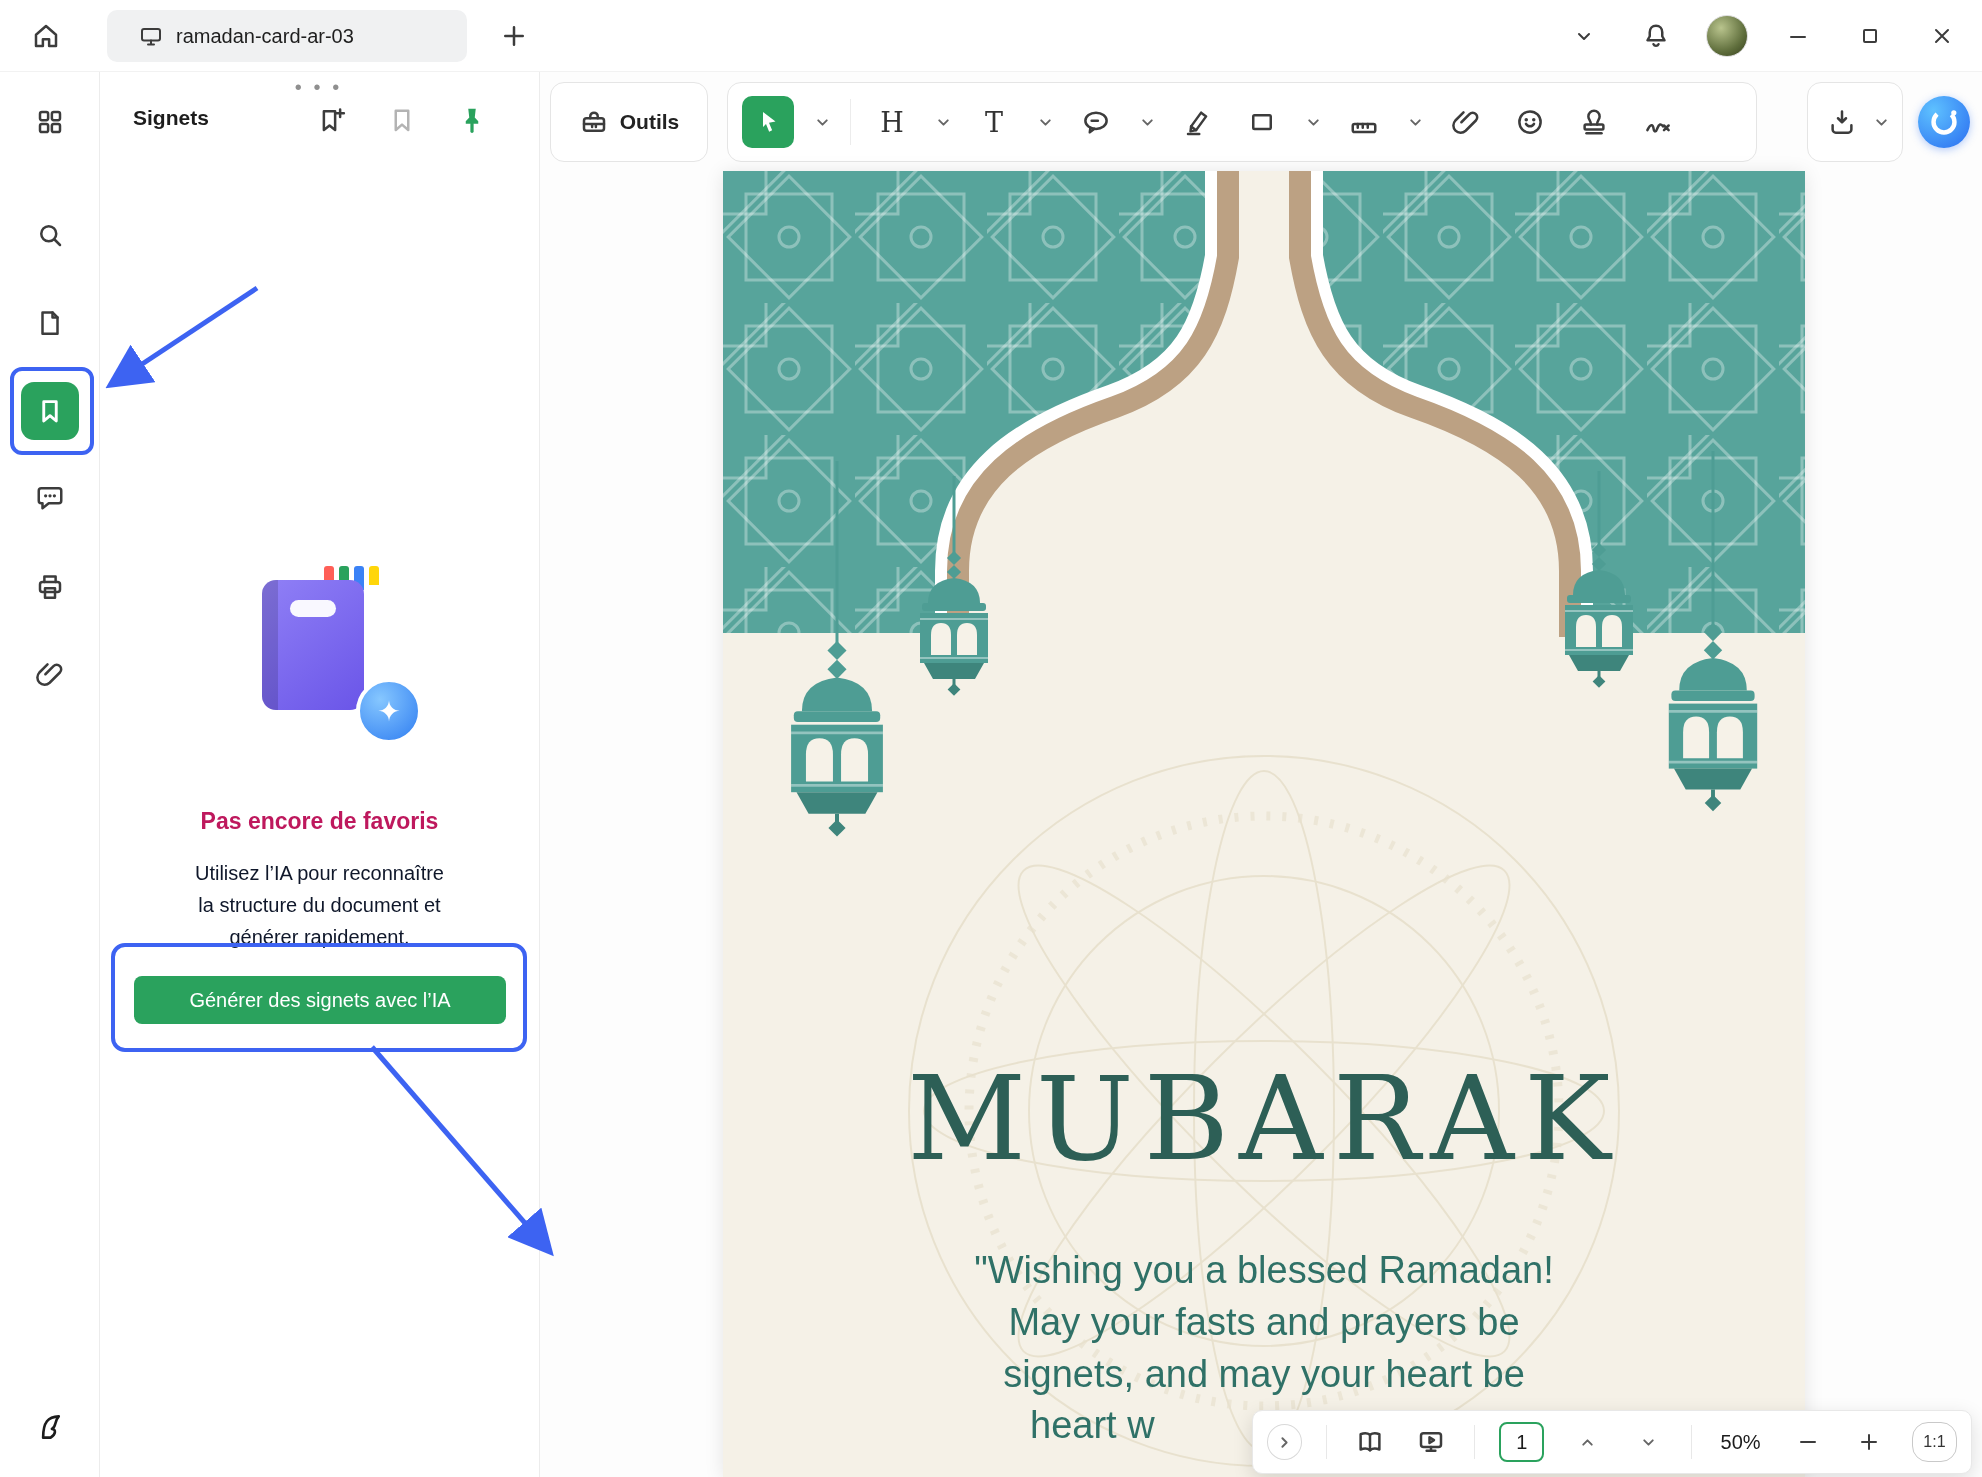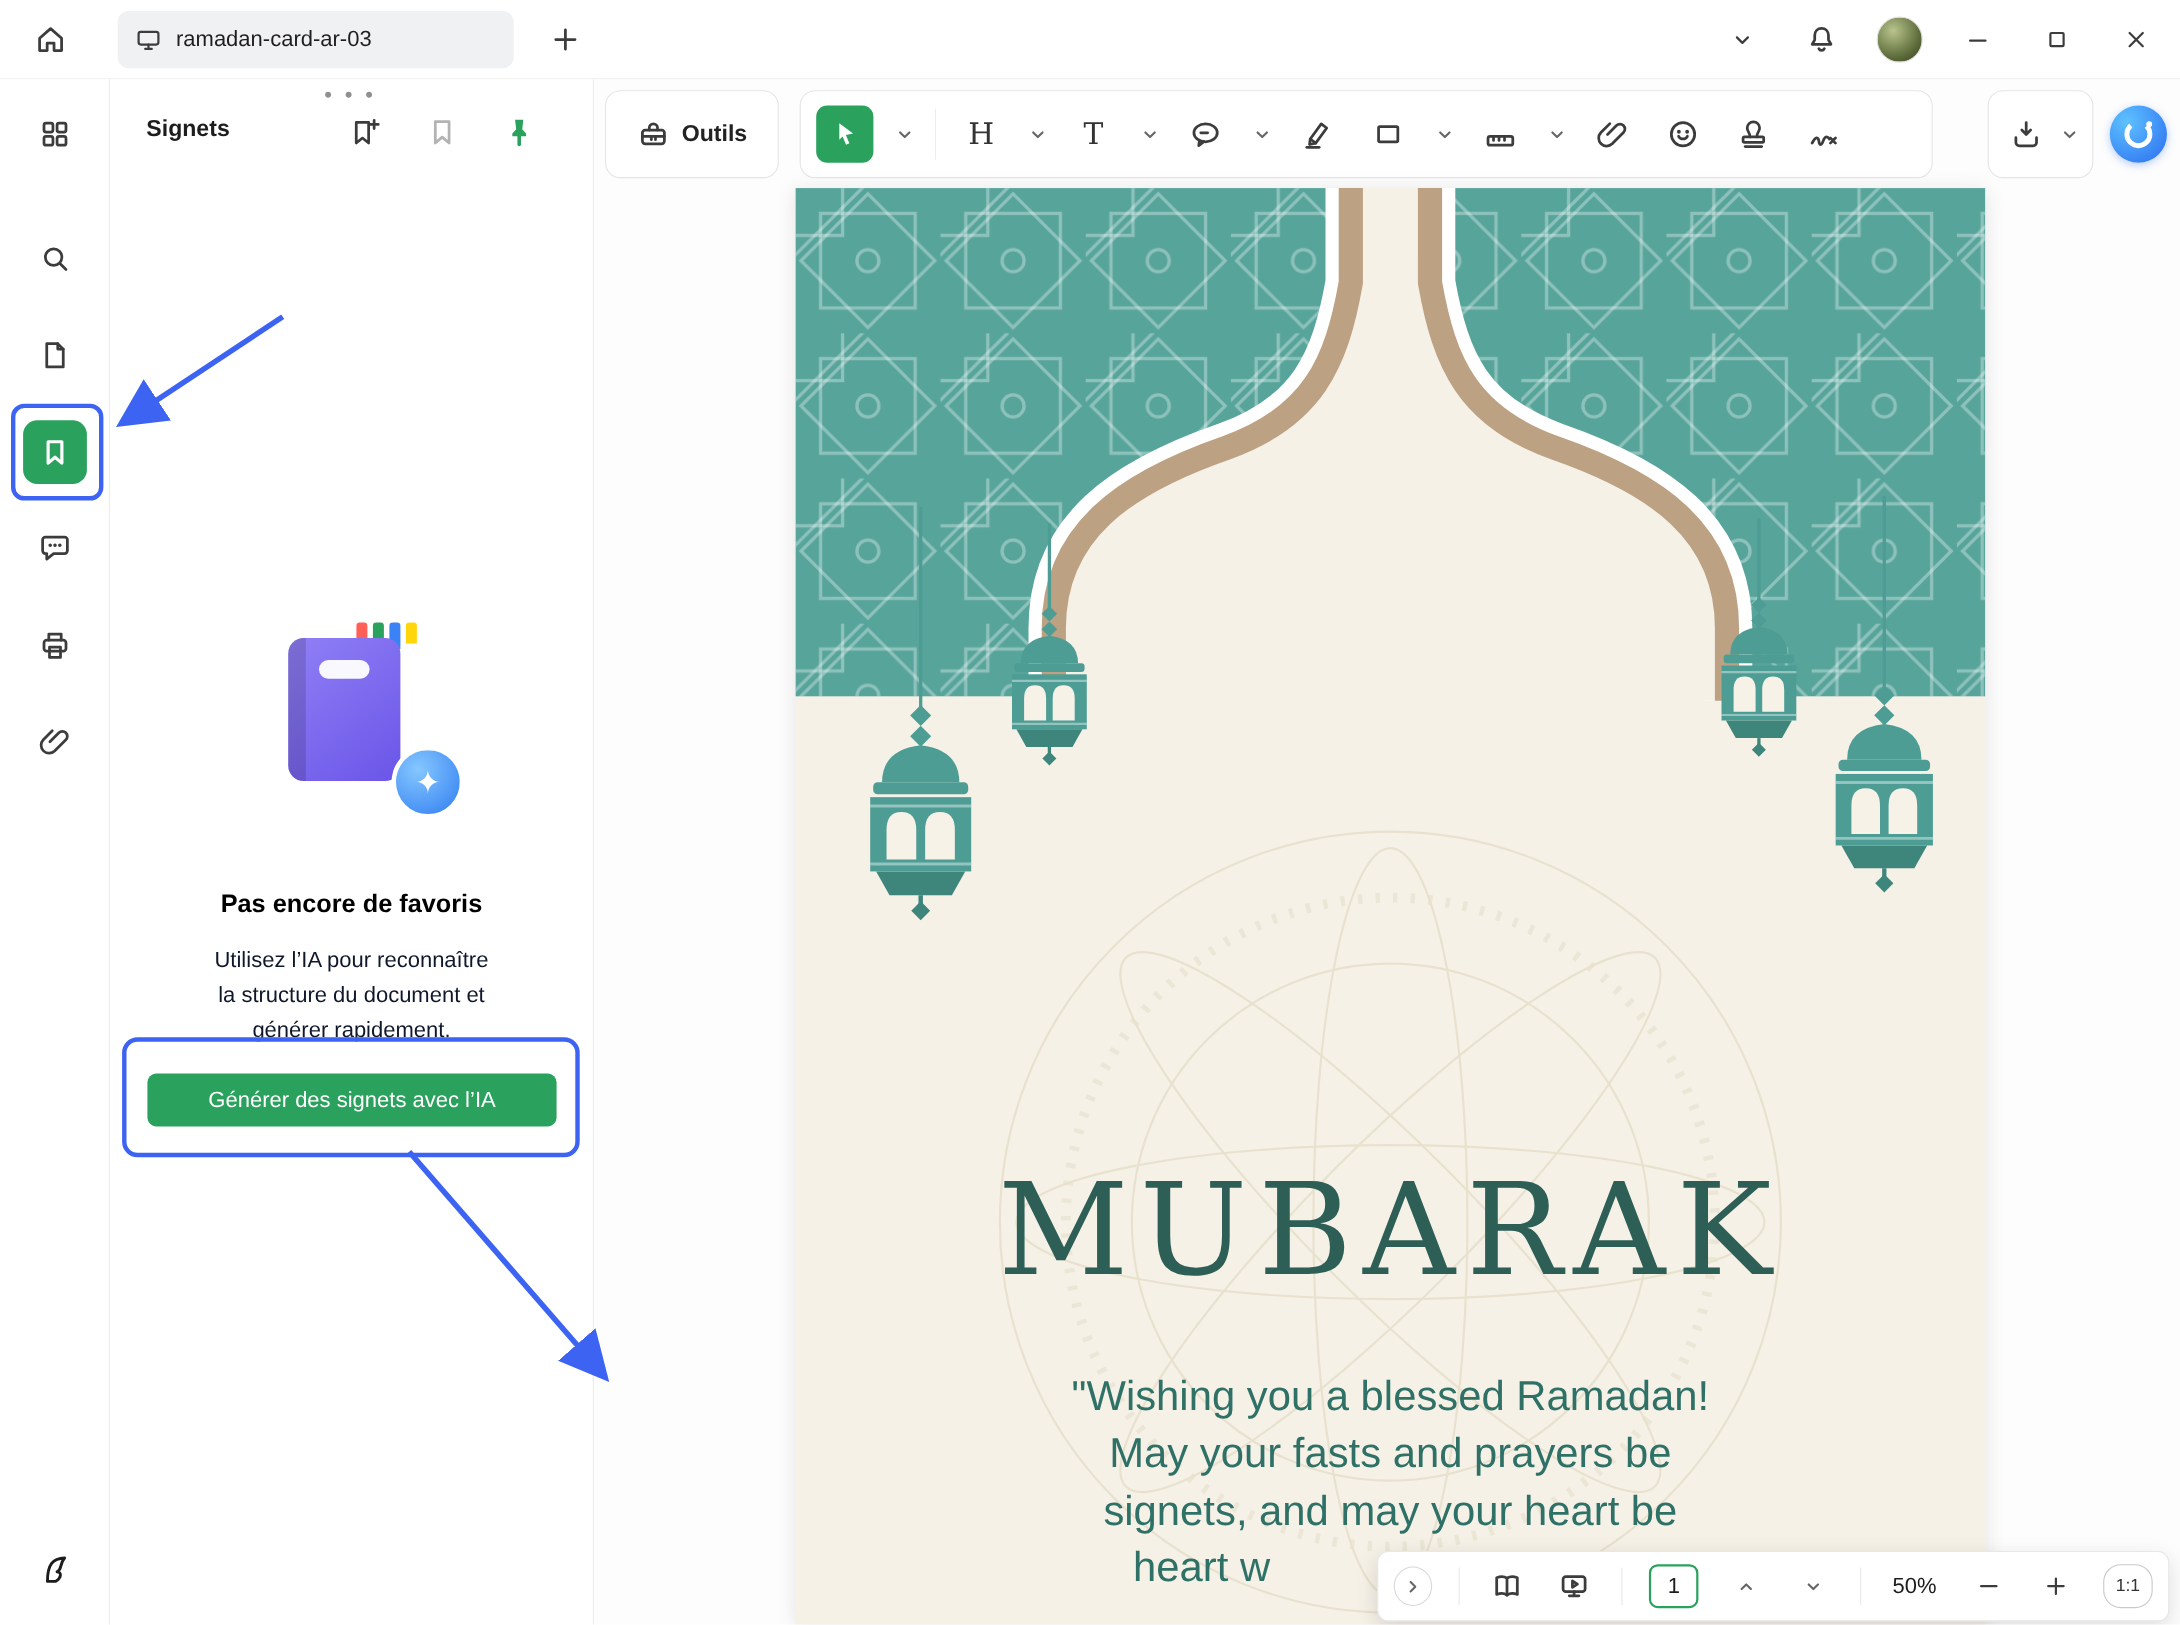--- a/index.html
+++ b/index.html
@@ -8,21 +8,21 @@
   button { font-family:inherit; background:none; border:none; cursor:pointer; }
 
   
   svg.ic { width:30px; height:30px; fill:none; stroke:#3c3c3c; stroke-width:2; stroke-linecap:round; stroke-linejoin:round; }
   svg.ic.sm { width:24px; height:24px; }
   svg.chv { width:17px; height:17px; fill:none; stroke:#666; stroke-width:1.8; stroke-linecap:round; stroke-linejoin:round; }
 
   
   .titlebar { position:absolute; left:0; top:0; width:100%; height:72px; background:#fff; border-bottom:1px solid #f2f2f2; z-index:30; }
   .tb-home { position:absolute; left:24px; top:14px; width:44px; height:44px; display:flex; align-items:center; justify-content:center; }
-  .tab { position:absolute; left:107px; top:10px; width:360px; height:52px; background:#f0f1f2; border-radius:10px; display:flex; align-items:center; gap:13px; padding:0 16px; cursor:pointer; }
+  .tab { position:absolute; left:107px; top:10px; width:360px; height:52px; background:#f0f1f2; border-radius:10px; display:flex; align-items:center; gap:13px; padding:0 32px; cursor:pointer; }
   .tab-title { font-size:20px; color:#1e1e1e; white-space:nowrap; }
   .tb-plus { position:absolute; left:492px; top:14px; width:44px; height:44px; display:flex; align-items:center; justify-content:center; }
   .tb-right { position:absolute; right:18px; top:0; height:72px; display:flex; align-items:center; gap:28px; }
   .tb-btn { width:44px; height:44px; display:flex; align-items:center; justify-content:center; }
   .avatar { width:42px; height:42px; border-radius:50%; background:radial-gradient(circle at 35% 30%, #b9c48d, #5f6e3c 62%, #333d1c); border:1px solid #ddd; cursor:pointer; }
 
   
   .app-body { position:absolute; left:0; top:72px; right:0; bottom:0; }
 
   
@@ -39,21 +39,21 @@
   .panel-actions button { width:30px; height:34px; display:flex; align-items:center; justify-content:center; }
 
   .illus { position:absolute; left:150px; top:494px; width:180px; height:182px; }
   .book { position:absolute; left:12px; top:14px; width:102px; height:130px; background:linear-gradient(140deg,#9080f6,#6a55e8); border-radius:14px; z-index:1; }
   .book::before { content:""; position:absolute; left:0; top:0; bottom:0; width:16px; background:rgba(0,0,0,.14); border-radius:14px 0 0 14px; }
   .book::after { content:""; position:absolute; left:28px; top:20px; width:46px; height:17px; background:rgba(255,255,255,.95); border-radius:9px; }
   .book-tabs { position:absolute; left:74px; top:0; display:flex; gap:5px; z-index:0; }
   .book-tabs i { display:block; width:10px; border-radius:3px 3px 0 0; }
   .badge { position:absolute; right:8px; bottom:4px; width:66px; height:66px; border-radius:50%; background:radial-gradient(circle at 35% 30%, #86c7ff, #2f7df1); border:4px solid #fff; display:flex; align-items:center; justify-content:center; color:#fff; font-size:28px; z-index:2; }
 
-  .empty-title { position:absolute; top:736px; left:0; right:0; text-align:center; font-size:23px; font-weight:bold; color:#000000; }
+  .empty-title { position:absolute; top:736px; left:0; right:0; text-align:center; font-size:23px; font-weight:bold; color:#be185d; }
   .empty-desc { position:absolute; top:785px; left:0; right:0; text-align:center; font-size:20px; line-height:32px; color:#0f172a; }
   .btn-generate { position:absolute; left:34px; top:904px; width:372px; height:48px; background:#2AA25D; color:#fff; border-radius:8px; font-size:20px; }
 
   
   .main { position:absolute; left:540px; top:0; right:0; bottom:0; background:#fdfdfd; }
   .tb-group { position:absolute; top:10px; height:80px; border:1px solid #e5e5e5; border-radius:14px; background:#fff; display:flex; align-items:center; }
   .g-outils { left:10px; width:158px; justify-content:center; gap:11px; font-size:21px; font-weight:600; color:#222; cursor:pointer; }
   .g-tools { left:187px; width:1030px; padding:0 14px; gap:18px; }
   .tool { width:46px; height:56px; display:flex; align-items:center; justify-content:center; border-radius:8px; }
   .chev-btn { width:20px; height:56px; display:flex; align-items:center; justify-content:center; }

